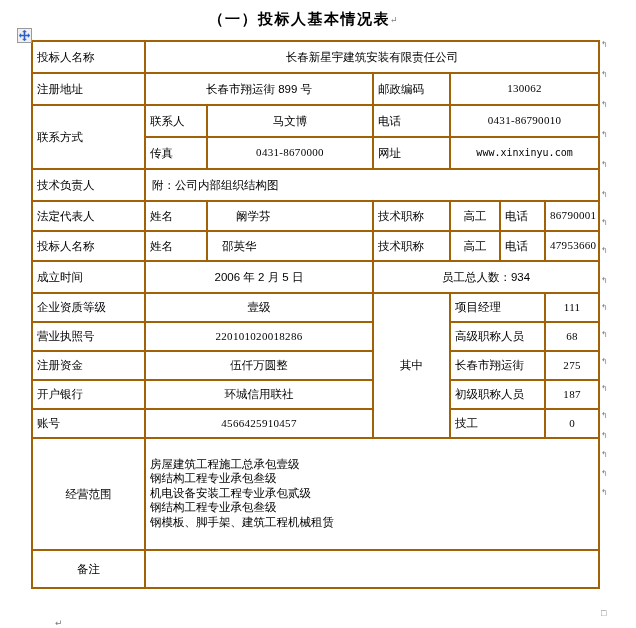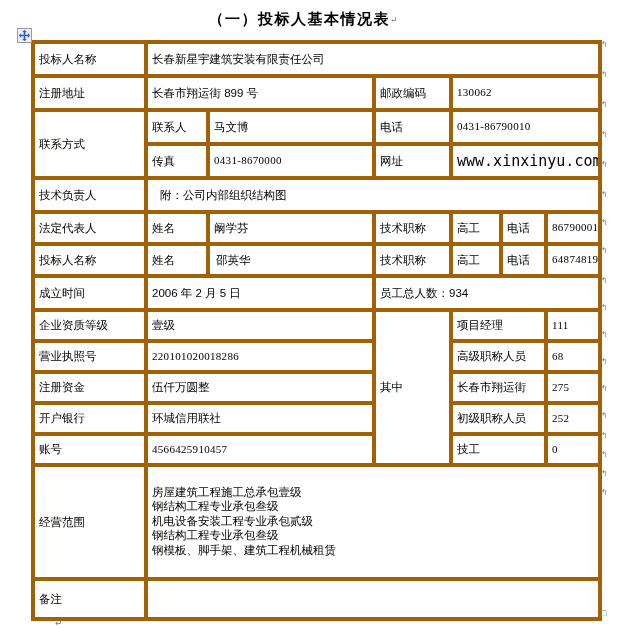--- a/index.html
+++ b/index.html
@@ -59,37 +59,37 @@
     width: 567px;
   }
   table.form {
     border-collapse: collapse;
     table-layout: fixed;
     width: 567px;
     font-family: "Liberation Sans", "DejaVu Sans", sans-serif;
     font-size: 11.5px;
   }
   table.form td {
-    border: 4px solid #a16207;
+    border: 2px solid #a16207;
     padding: 0 4px;
     vertical-align: middle;
     line-height: 1.25;
     white-space: nowrap;
     overflow: hidden;
   }
   .lbl { text-align: left; }
-  .ctr { text-align: left; }
+  .ctr { text-align: center; }
   .num {
     font-family: "Liberation Serif", "DejaVu Serif", serif;
     font-size: 11px;
     letter-spacing: 0.3px;
   }
   .mono-url {
     font-family: "DejaVu Sans Mono", "Liberation Mono", monospace;
-    font-size: 15px;
+    font-size: 10px;
   }
   .r-h30 { height: 30px; }
   .r-h28 { height: 28px; }
   .r-h27 { height: 27px; }
   .scope-cell {
     vertical-align: middle;
     white-space: normal;
     padding: 6px 4px 6px 6px;
     line-height: 1.5;
     font-family: Liberation Mono, monospace;
@@ -173,41 +173,41 @@
 
   <tr>
     <td class="lbl r-h30">传真</td>
     <td class="ctr num r-h30">0431-8670000</td>
     <td class="lbl r-h30">网址</td>
     <td class="ctr mono-url r-h30" colspan="3">www.xinxinyu.com</td>
   </tr>
 
   <tr>
     <td class="lbl r-h30">技术负责人</td>
-    <td class="lbl r-h30" colspan="6" style="padding-left:12px">附：公司内部组织结构图</td>
+    <td class="lbl r-h30" colspan="6" style="padding-left:6px">附：公司内部组织结构图</td>
   </tr>
 
   <tr>
     <td class="lbl r-h28">法定代表人</td>
     <td class="lbl r-h28">姓名</td>
-    <td class="lbl r-h28" style="padding-left:4px">阚学芬</td>
+    <td class="lbl r-h28" style="padding-left:28px">阚学芬</td>
     <td class="lbl r-h28">技术职称</td>
     <td class="ctr r-h28">高工</td>
     <td class="lbl r-h28">电话</td>
     <td class="ctr num r-h28">86790001</td>
   </tr>
 
   <tr>
     <td class="lbl r-h28">投标人名称</td>
     <td class="lbl r-h28">姓名</td>
-    <td class="lbl r-h28" style="padding-left:6px">邵英华</td>
+    <td class="lbl r-h28" style="padding-left:14px">邵英华</td>
     <td class="lbl r-h28">技术职称</td>
     <td class="ctr r-h28">高工</td>
     <td class="lbl r-h28">电话</td>
-    <td class="ctr num r-h28">64874819</td>
+    <td class="ctr num r-h28">47953660</td>
   </tr>
 
   <tr>
     <td class="lbl r-h30">成立时间</td>
     <td class="ctr r-h30" colspan="2">2006 年 2 月 5 日</td>
     <td class="ctr r-h30" colspan="4">员工总人数：934</td>
   </tr>
 
   <tr>
     <td class="lbl r-h27">企业资质等级</td>
@@ -228,21 +228,21 @@
     <td class="lbl r-h27">注册资金</td>
     <td class="ctr r-h27" colspan="2">伍仟万圆整</td>
     <td class="lbl r-h27" colspan="2">长春市翔运街</td>
     <td class="ctr num r-h27">275</td>
   </tr>
 
   <tr>
     <td class="lbl r-h27">开户银行</td>
     <td class="ctr r-h27" colspan="2">环城信用联社</td>
     <td class="lbl r-h27" colspan="2">初级职称人员</td>
-    <td class="ctr num r-h27">252</td>
+    <td class="ctr num r-h27">187</td>
   </tr>
 
   <tr>
     <td class="lbl r-h27">账号</td>
     <td class="ctr num r-h27" colspan="2">4566425910457</td>
     <td class="lbl r-h27" colspan="2">技工</td>
     <td class="ctr num r-h27">0</td>
   </tr>
 
   <tr>

